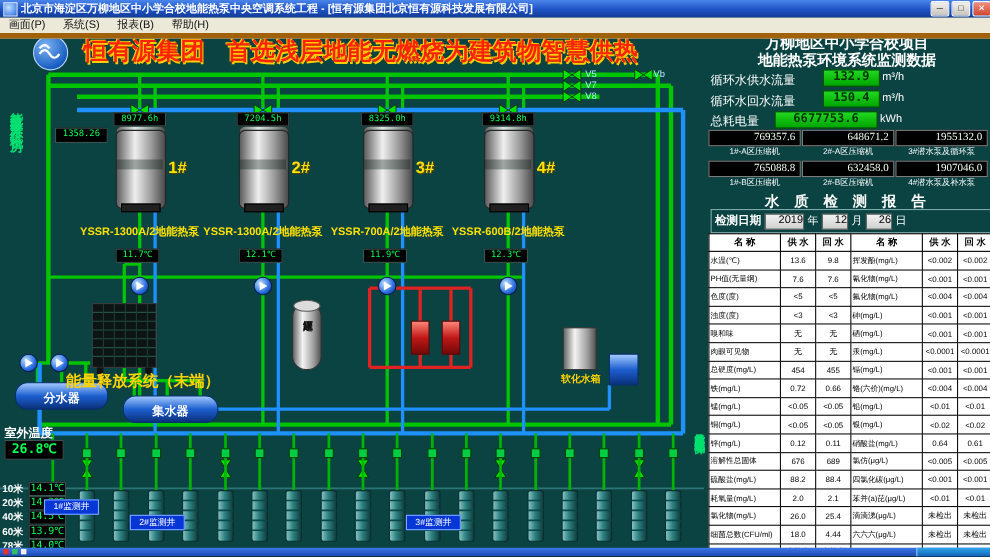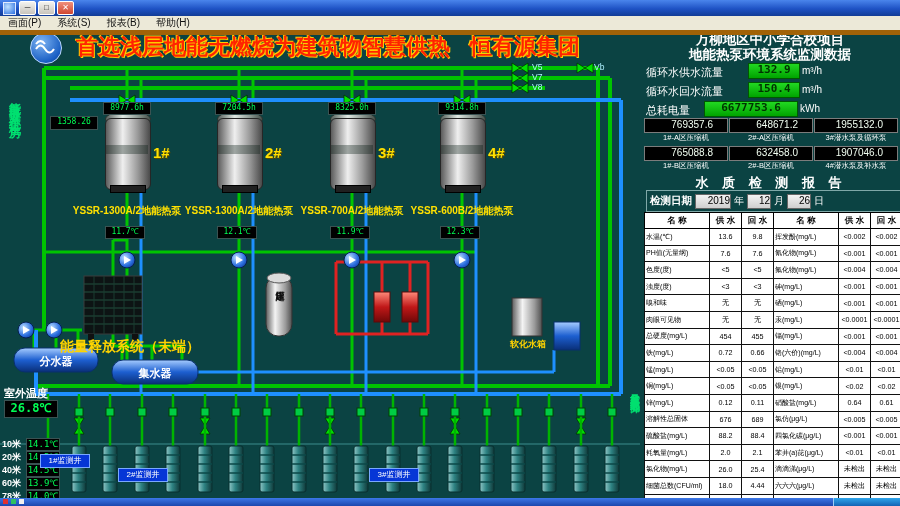--- a/index.html
+++ b/index.html
@@ -32,21 +32,21 @@
   .well-tag{background:#0636d6;border:1px solid #7aa8ff;color:#fff;font-size:8px;text-align:center;line-height:11px;white-space:nowrap;overflow:hidden}
   
   .unit{position:absolute;width:44px;height:70px}
   .unit .dome{position:absolute;top:-7px;left:0;width:44px;height:14px;border-radius:50%;background:linear-gradient(90deg,#57605c,#dfe8e2 38%,#8d9a93 72%,#45504a);border:1px solid #2c332f}
   .unit .body{position:absolute;top:0;left:0;width:44px;height:70px;border-radius:6px;background:linear-gradient(90deg,#5c5c5c,#efefef 38%,#9a9a9a 72%,#4a4a4a);border:1px solid #262626}
   .unit .band{position:absolute;top:27px;left:1px;width:42px;height:9px;background:rgba(10,30,20,.35)}
   .unit .base{position:absolute;bottom:-5px;left:5px;width:34px;height:6px;background:#202020;border:1px solid #000}
   
   .panel-title{color:#fff;font-weight:bold;font-size:13.5px;text-align:center;white-space:nowrap}
   .meters{display:grid;grid-template-columns:84px 84px 84px;column-gap:1px;row-gap:3px}
-  .meter-val{background:#000;color:#f2fff2;font-family:Liberation Sans, sans-serif;font-size:10px;border:1px solid #7c7c7c;text-align:right;padding:0 14px;height:13px;line-height:12px;overflow:hidden}
+  .meter-val{background:#000;color:#f2fff2;font-family:Liberation Serif, serif;font-size:10px;border:1px solid #7c7c7c;text-align:right;padding:0 4px;height:13px;line-height:12px;overflow:hidden}
   .meter-label{color:#fff;font-size:7.5px;text-align:center;height:10px;line-height:10px;white-space:nowrap;overflow:hidden}
   .report-title{color:#fff;font-weight:bold;font-size:13px;letter-spacing:5px;text-align:center;white-space:nowrap}
   .date-row{display:flex;align-items:center;gap:3px;border:1px solid #7fa8a8;padding:1px 3px;height:18px}
   .date-row .dlab{color:#fff;font-size:10.5px;font-weight:bold;white-space:nowrap}
   .date-box{background:linear-gradient(#f2f2f2,#cfcfcf);border:1px solid #666;color:#000;font-size:10px;text-align:right;height:13px;line-height:12px}
   .date-row .suf{color:#fff;font-size:10px}
   .report-table{border-collapse:collapse;table-layout:fixed;width:254px;background:#fff}
   .report-table th{border:1px solid #000;background:#fff;color:#000;font-size:8.5px;font-weight:bold;height:15px;padding:0;text-align:center}
   .report-table td{border:1px solid #111;background:#fff;color:#000;font-size:7.2px;height:15.6px;padding:0 1px;text-align:center;white-space:nowrap;overflow:hidden}
   .report-table td.nm{font-size:7px;text-align:left}
@@ -60,20 +60,21 @@
   .task-ic{position:absolute;top:1px;width:5px;height:5px}
   .tray{position:absolute;right:0;top:0;width:66px;height:8px;background:linear-gradient(#2ea6ec,#1263b4);border-left:1px solid #9ccdf5}
 </style>
 </head>
 <body>
 
 <div class="app">
 
   <div class="titlebar">
     <span class="app-icon"></span>
+    <span class="title-text">北京市海淀区万柳地区中小学合校地能热泵中央空调系统工程 - [恒有源集团北京恒有源科技发展有限公司]</span>
     <span class="win-btns">
       <span class="win-btn">─</span>
       <span class="win-btn">□</span>
       <span class="win-btn close">✕</span>
     </span>
   </div>
 
   <div class="menubar">
 
   <span class="menu-item">画面(P)</span>
@@ -213,22 +214,22 @@
         <use href="#wellG" transform="translate(612,416)"></use>
       </g>
     </svg>
 
     <div class="abs" style="left:30px;top:2px;width:30px;height:30px;border-radius:50%;background:radial-gradient(circle at 35% 30%,#7db4f2,#1a5fc4 70%,#0a3a86);border:1px solid #bcd8ff">
       <svg width="28" height="28" viewBox="0 0 28 28">
           <path d="M5 16 q4.5 -7 9 0 q4.5 7 9 0 M5 11 q4.5 -6 9 0" stroke="#fff" stroke-width="2" fill="none"></path>
         </svg>
     </div>
     <div class="abs banner" style="left:76px;top:2px">
+      <span>恒有源集团</span>
       <span>首选浅层地能无燃烧为建筑物智慧供热</span>
-      <span>恒有源集团</span>
     </div>
 
     <div class="abs vtext" style="left:6px;top:62px;height:176px;font-size:12px">能量提升系统（机房）</div>
     <div class="abs vtext" style="left:628px;top:356px;height:112px;font-size:9.5px;letter-spacing:1px">能量采集系统（地能井）</div>
 
     <span class="abs wtext" style="left:532px;top:32px;font-size:8.5px;color:#aef0ff">V5</span>
     <span class="abs wtext" style="left:532px;top:42px;font-size:8.5px;color:#aef0ff">V7</span>
     <span class="abs wtext" style="left:532px;top:52px;font-size:8.5px;color:#aef0ff">V8</span>
     <span class="abs wtext" style="left:594px;top:32px;font-size:8.5px;color:#aef0ff">Vb</span>
 

